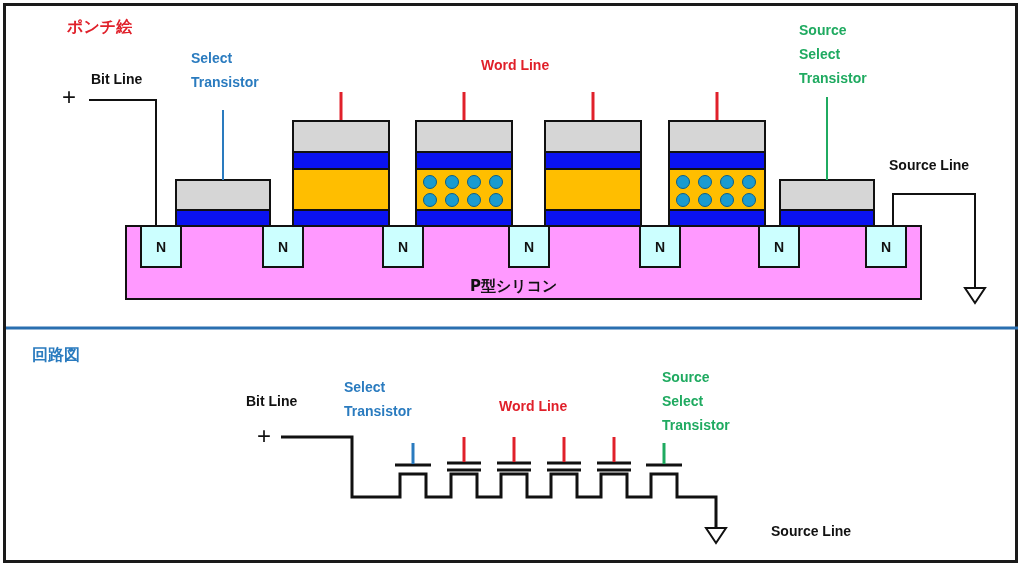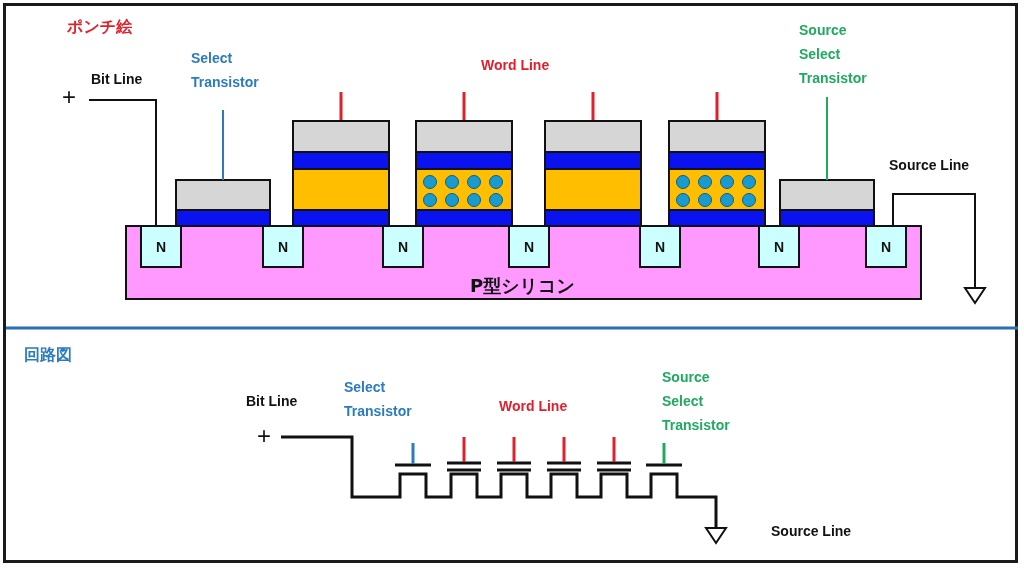--- a/index.html
+++ b/index.html
@@ -99,23 +99,23 @@
 <div class="lbl jp" style="left:19px;top:16px;color:#e0202a;margin-left:48px;">ポンチ絵</div>
 <div class="lbl" style="left:91px;top:68px;color:#111;">Bit Line</div>
 <div class="lbl" style="left:62px;top:86px;color:#111;font-weight:normal;font-size:24px;">+</div>
 <div class="lbl" style="left:191px;top:46px;color:#2a7bbf;line-height:24px;">Select
 Transistor</div>
 <div class="lbl" style="left:481px;top:54px;color:#e0202a;">Word Line</div>
 <div class="lbl" style="left:799px;top:18px;color:#1faa60;line-height:24px;">Source
 Select
 Transistor</div>
 <div class="lbl" style="left:889px;top:154px;color:#111;">Source Line</div>
-<div class="lbl jp" style="left:470px;top:275px;color:#111;font-size:18px;">P型シリコン</div>
+<div class="lbl jp" style="left:470px;top:275px;color:#111;font-size:15px;">P型シリコン</div>
 
-<div class="lbl jp" style="left:24px;top:344px;color:#2a7bbf;text-align:right;">回路図</div>
+<div class="lbl jp" style="left:32px;top:344px;color:#2a7bbf;text-align:right;">回路図</div>
 <div class="lbl" style="left:246px;top:390px;color:#111;">Bit Line</div>
 <div class="lbl" style="left:257px;top:425px;color:#111;font-weight:normal;font-size:24px;">+</div>
 <div class="lbl" style="left:344px;top:375px;color:#2a7bbf;line-height:24px;">Select
 Transistor</div>
 <div class="lbl" style="left:499px;top:395px;color:#e0202a;">Word Line</div>
 <div class="lbl" style="left:662px;top:365px;color:#1faa60;line-height:24px;">Source
 Select
 Transistor</div>
 <div class="lbl" style="left:771px;top:520px;color:#111;">Source Line</div>
 

